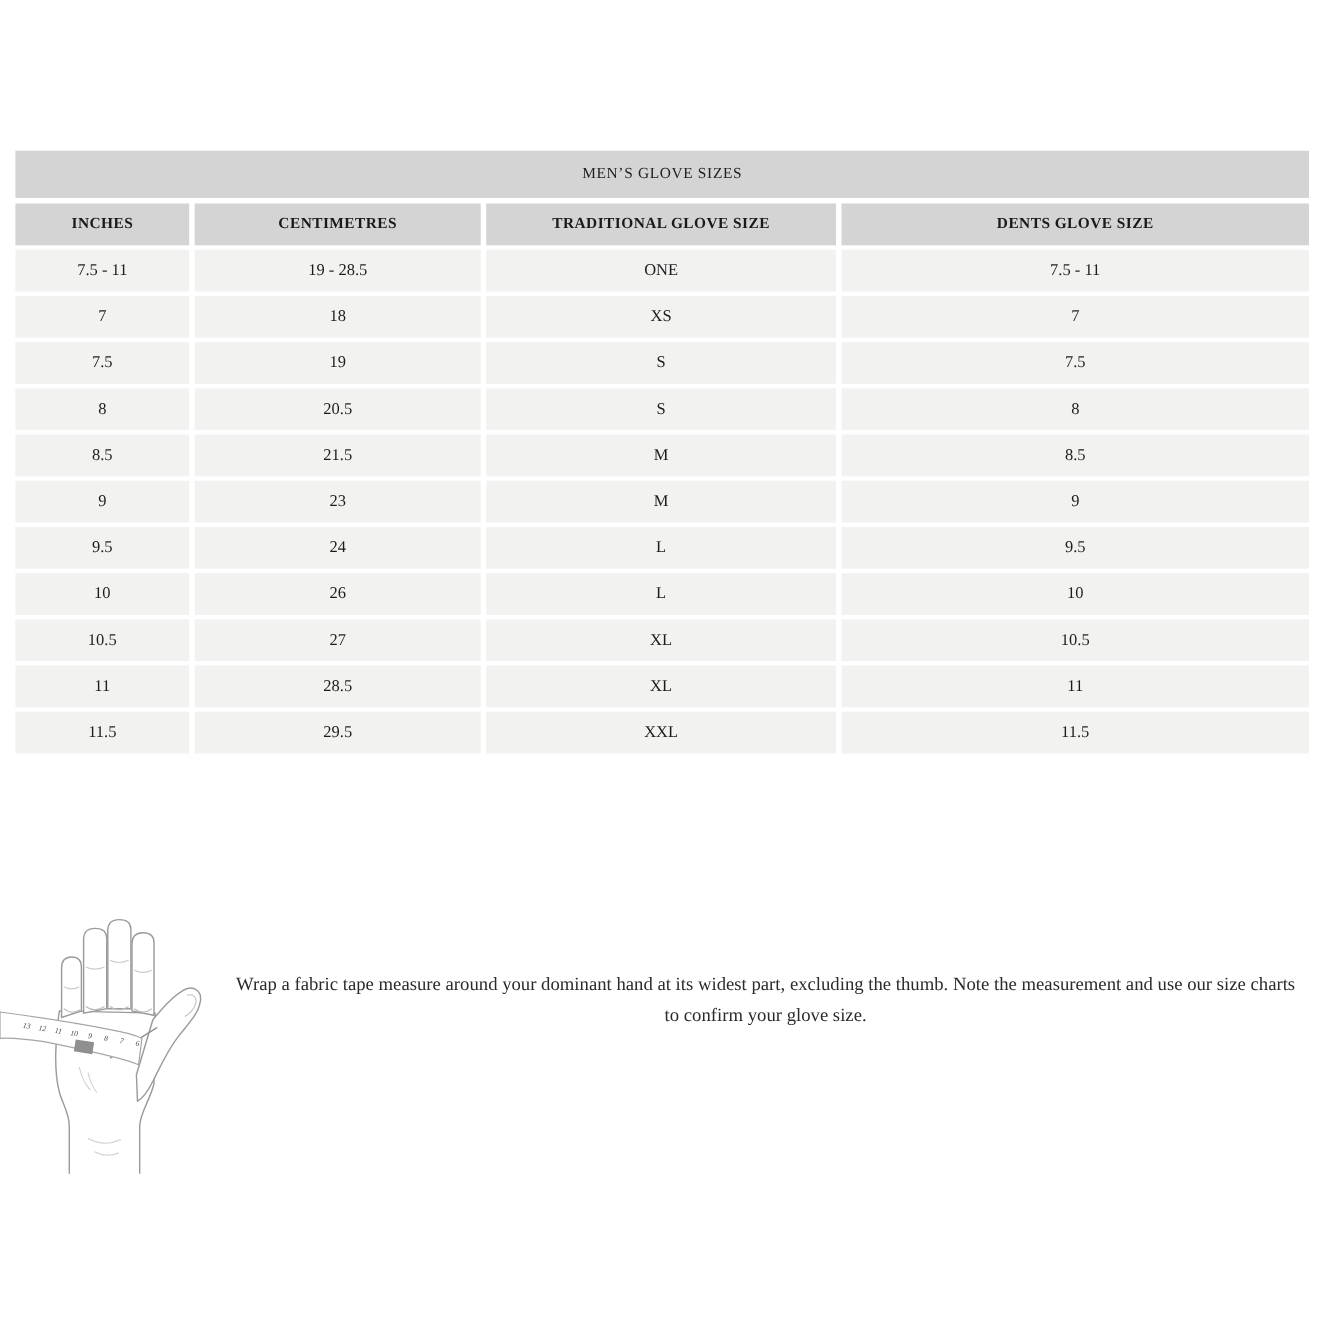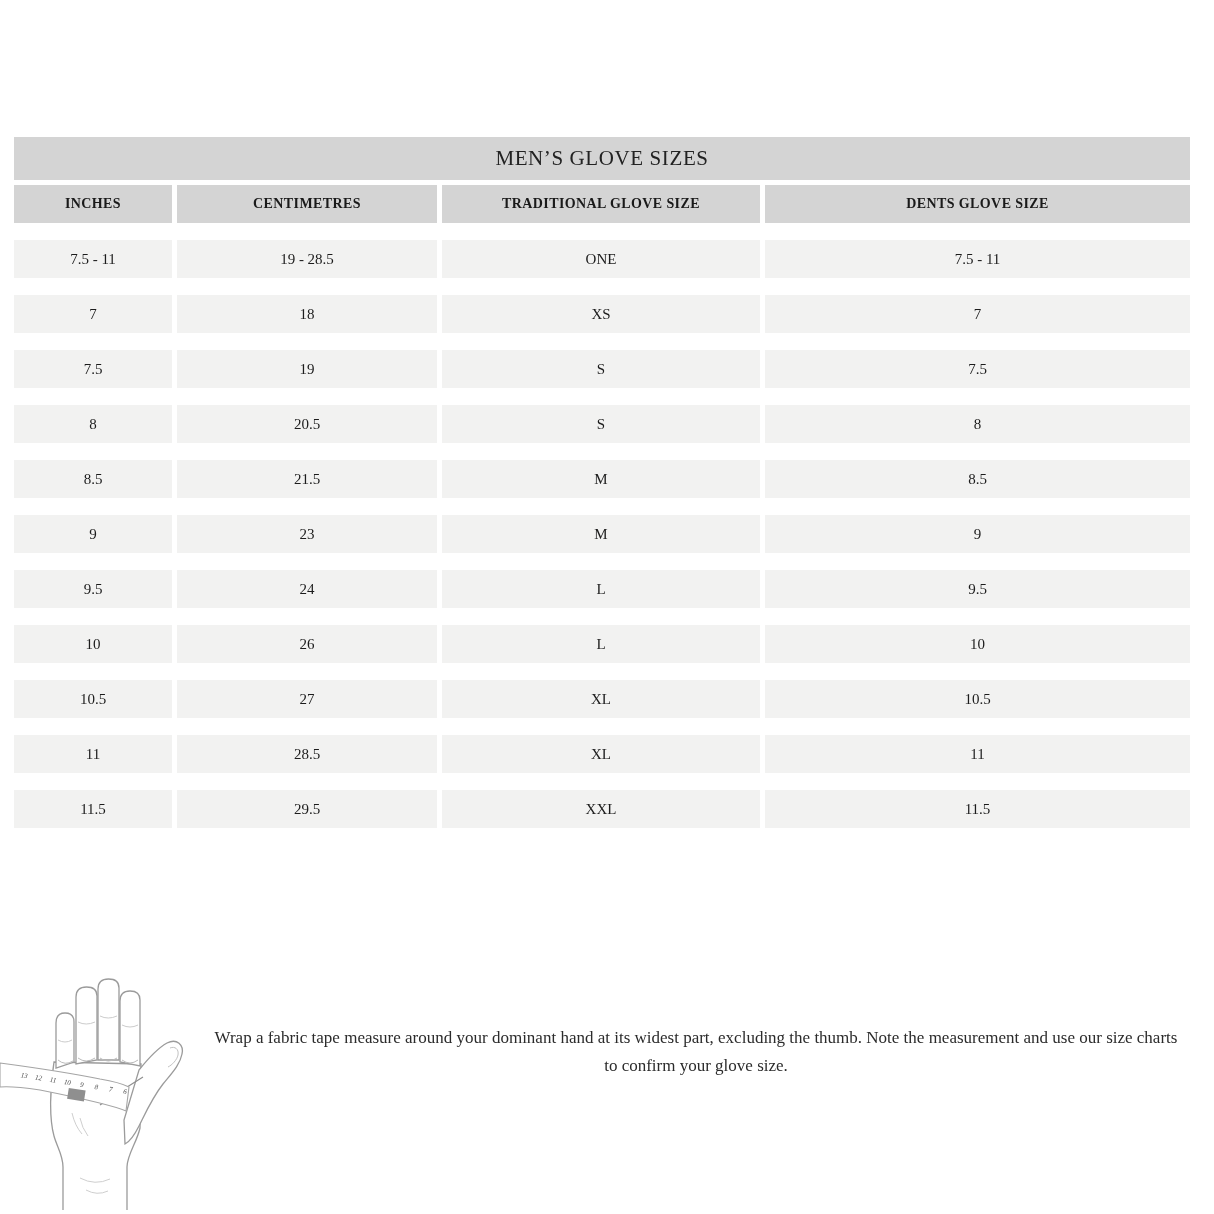--- a/index.html
+++ b/index.html
@@ -26,30 +26,30 @@
   .title-bar{
     width:100%;
     height:43px;
     background:var(--header-bg);
     display:flex;
     align-items:center;
     justify-content:center;
     margin-bottom:5px;
   }
   .title-bar h1{
-    font-size:21px;
+    font-size:14px;
     font-weight:400;
     letter-spacing:0.6px;
     color:#222;
   }
   .size-table{
     display:grid;
     grid-template-columns:158px 260px 318px 425px;
     grid-auto-rows:38px;
-    gap:17px 5px;
+    gap:4px 5px;
   }
   .header-cell{
     background:var(--header-bg);
     display:flex;
     align-items:center;
     justify-content:center;
     font-weight:700;
     font-size:14px;
     letter-spacing:0.4px;
     color:#1a1a1a;

